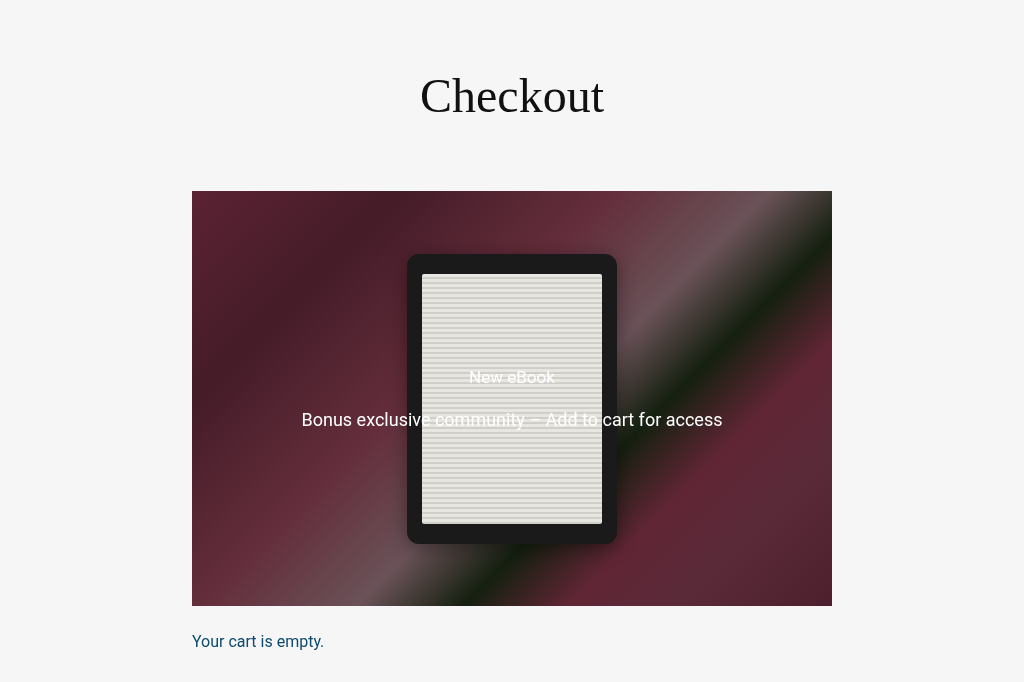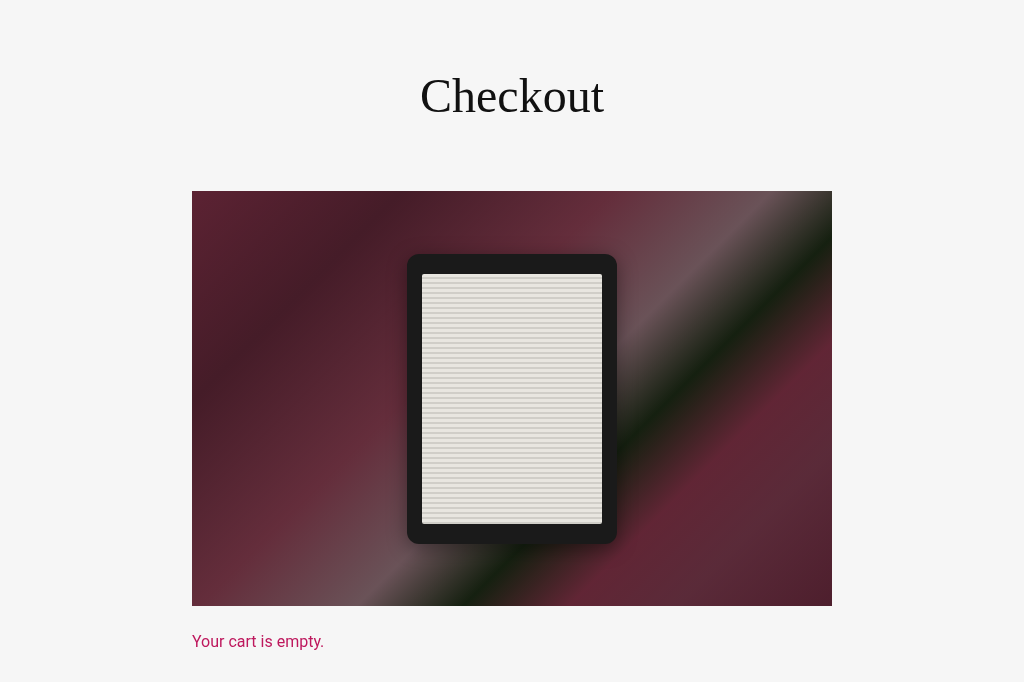--- a/index.html
+++ b/index.html
@@ -86,29 +86,31 @@
       margin-bottom: 30px;
     }
     .banner-subtext {
       font-size: 18px;
       font-weight: 400;
     }
     .cart-status {
       width: 640px;
       margin: 26px auto 0;
       font-size: 16px;
-      color: #be185d;
+      color: #0c4a6e;
       font-weight: 400;
     }
   </style>
 </head>
 <body>
 
 <div class="container">
   <h1 class="page-title">Checkout</h1>
 
   <div class="banner">
     <div class="banner-content">
+      <div class="banner-eyebrow">New eBook</div>
+      <div class="banner-subtext">Bonus exclusive community – Add to cart for access</div>
     </div>
   </div>
 
   <div class="cart-status">Your cart is empty.</div>
 </div>
 
 </body></html>

